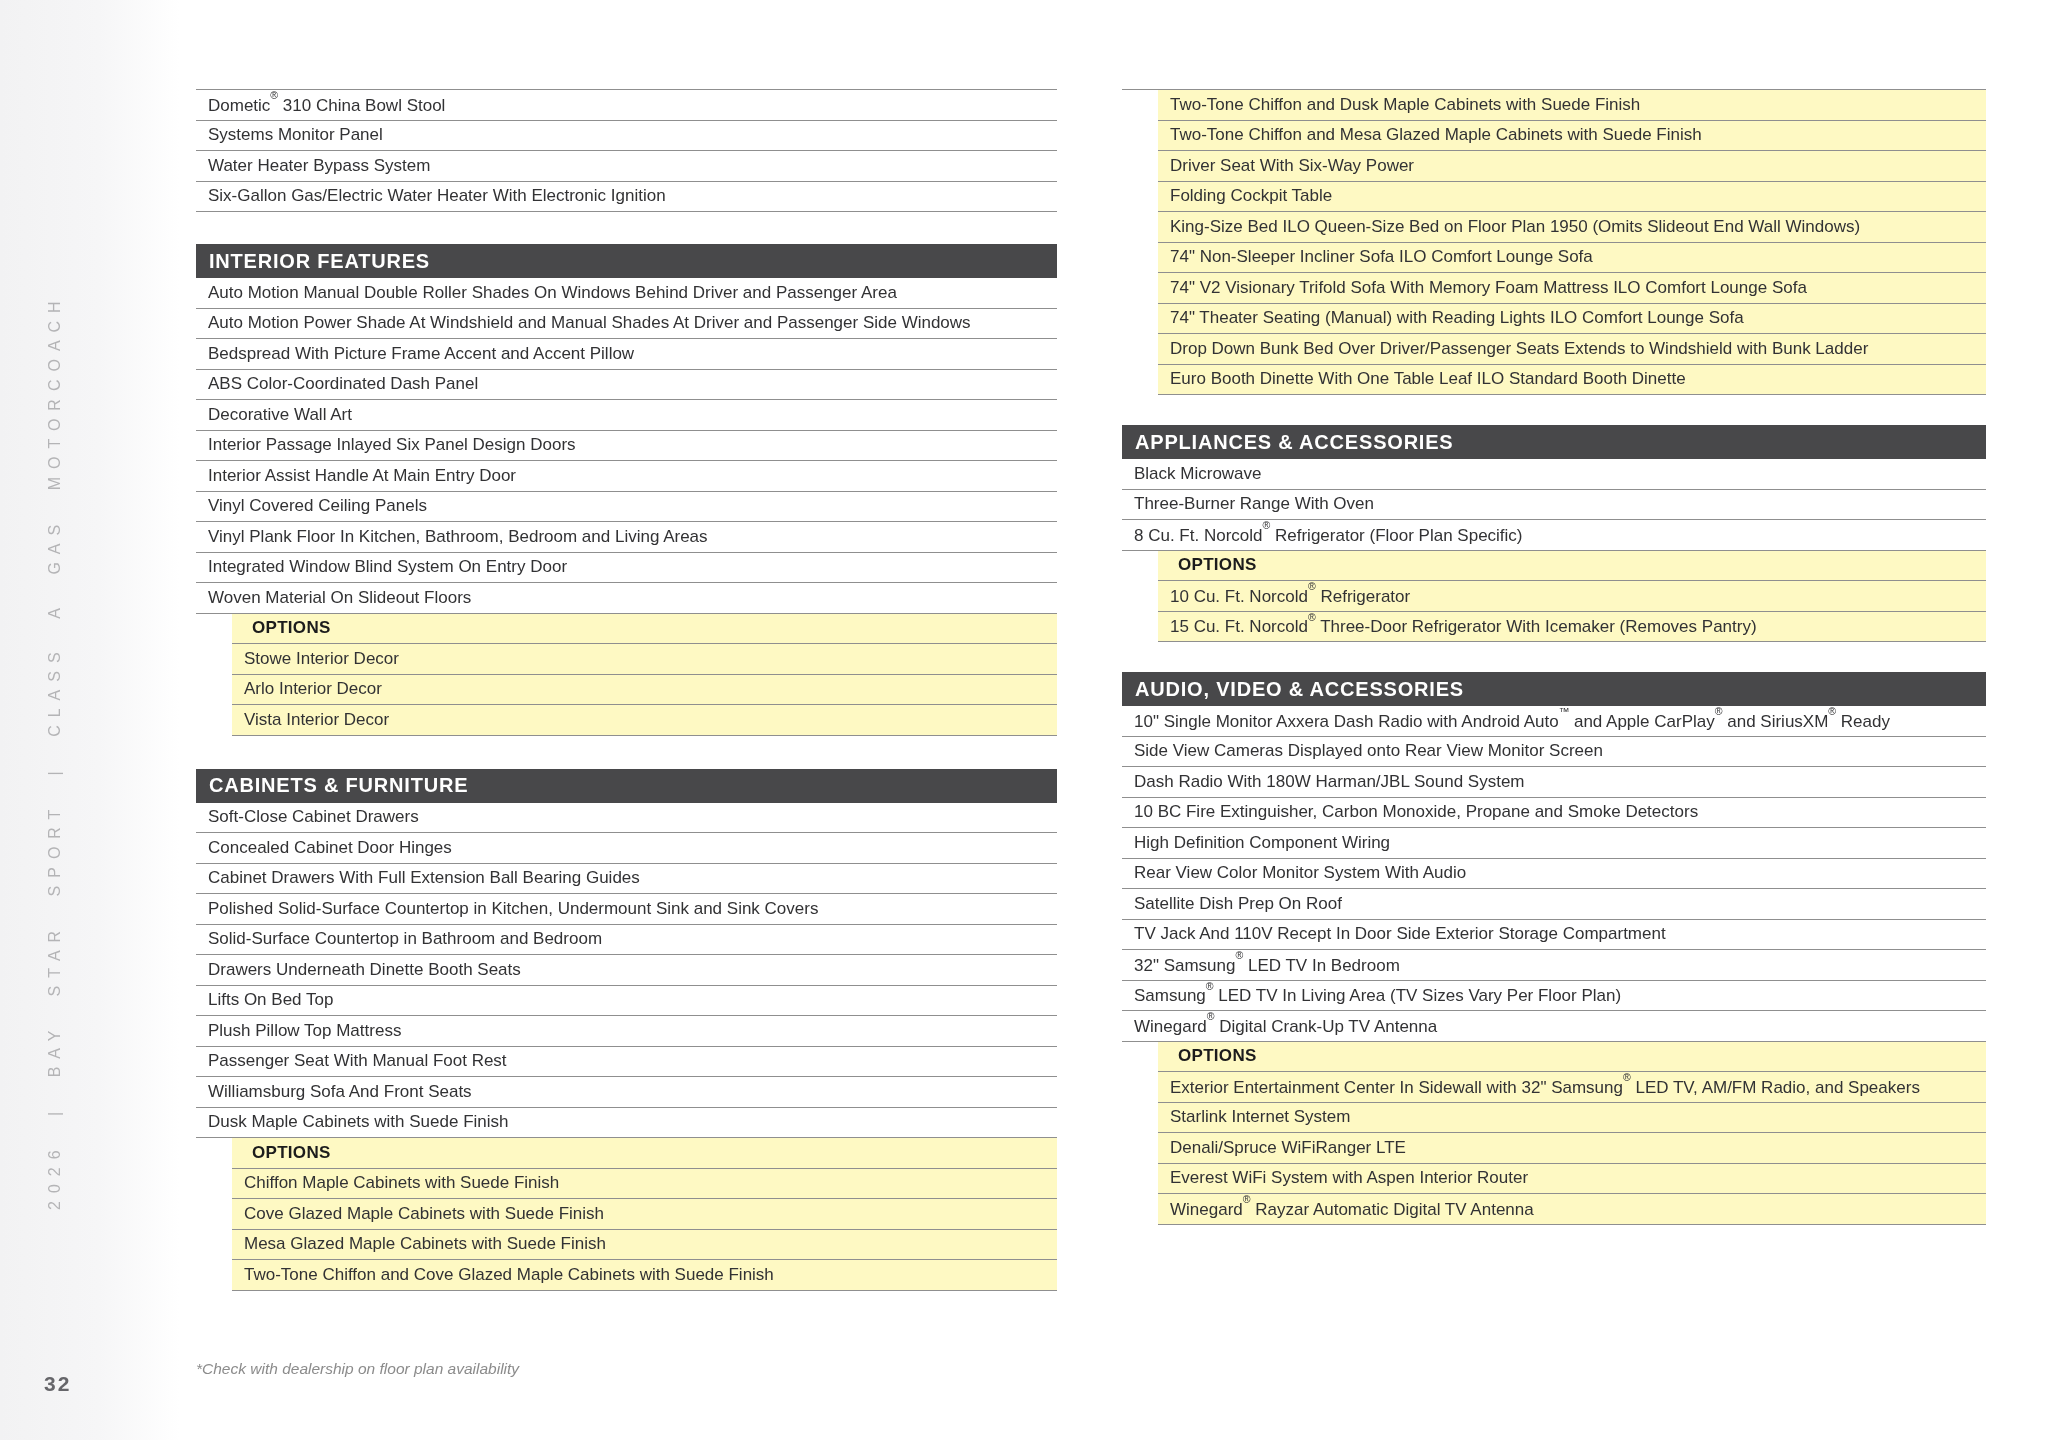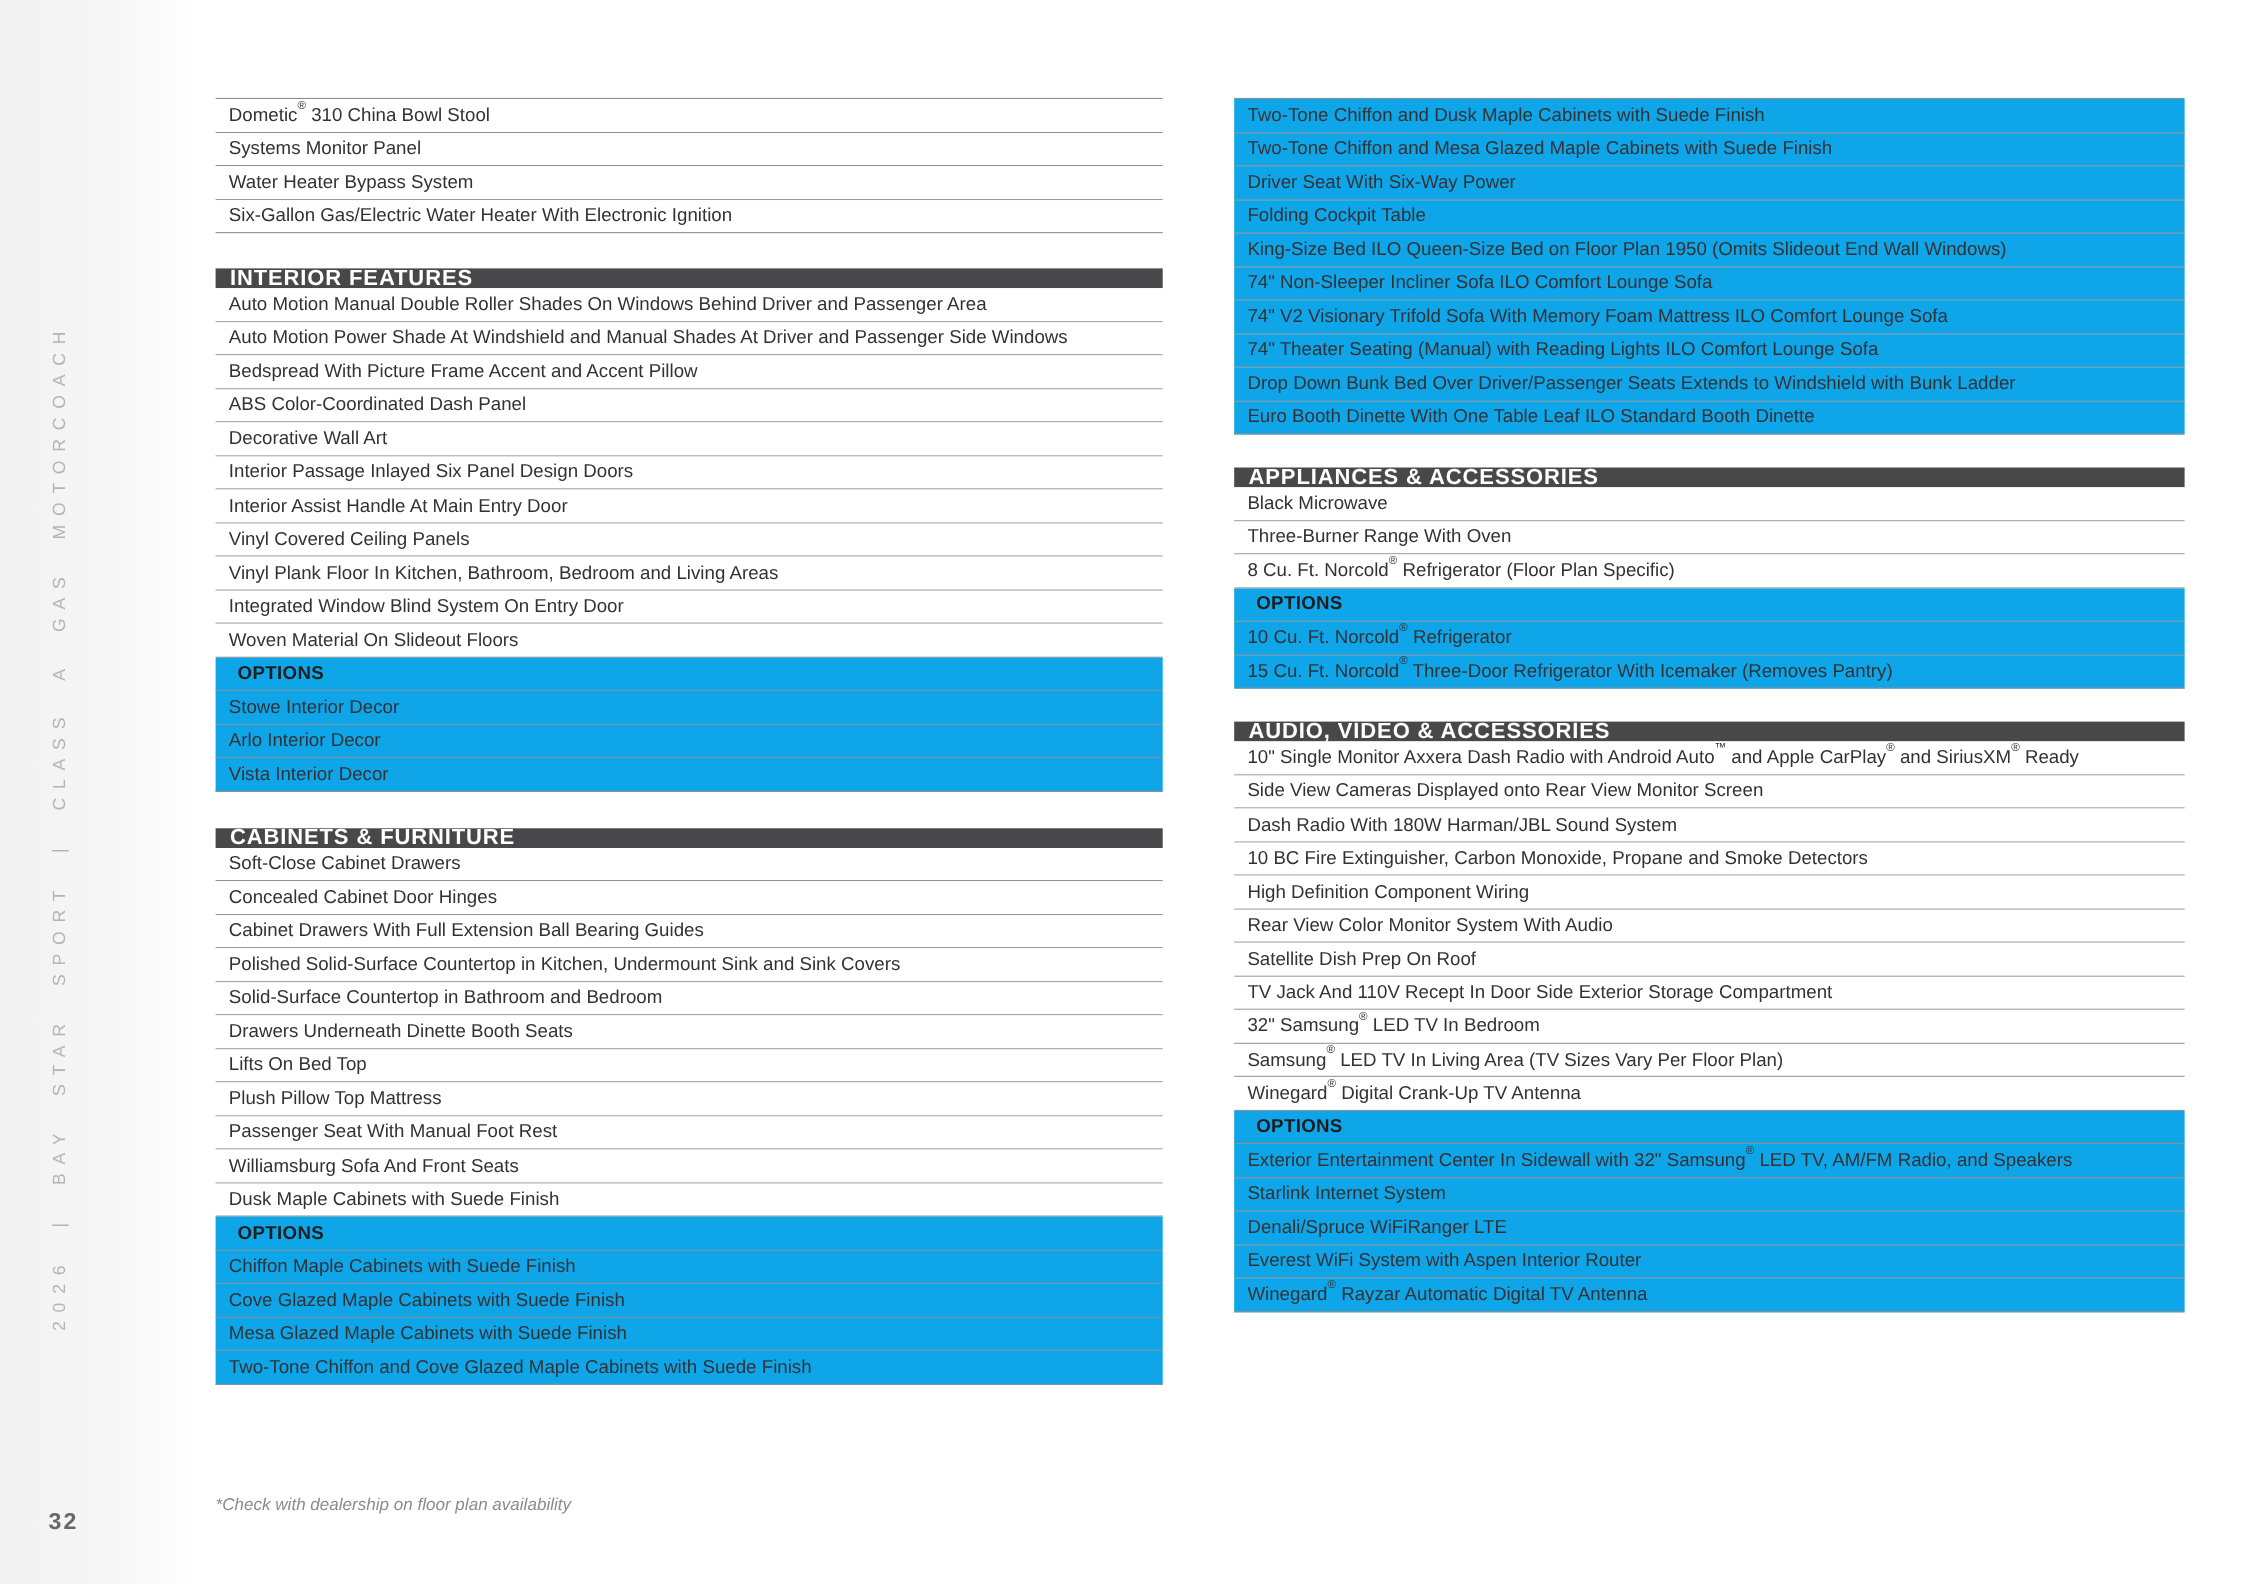--- a/index.html
+++ b/index.html
@@ -23,32 +23,32 @@
     font-size:21px;font-weight:bold;color:#66666a;letter-spacing:2px;
   }
   .footnote{
     position:absolute;left:196px;top:1360px;
     font-style:italic;font-size:15.5px;color:#8b8b8b;
   }
   .col{position:absolute;top:89px;}
   .col-left{left:196px;width:861px;}
   .col-right{left:1122px;width:864px;}
   .section-header{
-    height:18px;background:#48484a;color:#ffffff;
+    height:34px;background:#48484a;color:#ffffff;
     font-weight:bold;font-size:20px;letter-spacing:0.8px;
     display:flex;align-items:center;padding:0 13px;box-sizing:border-box;
   }
   .row-group.topline{border-top:1px solid #8f8f8f;}
   .row{
     height:30.5px;display:flex;align-items:center;
     padding:0 12px;border-bottom:1px solid #8f8f8f;
     font-size:17px;color:#323234;box-sizing:border-box;
     background:#ffffff;white-space:nowrap;overflow:hidden;
   }
-  .row.opt,.row.sub{background:#0ea5e9;}
+  .row.opt,.row.sub{background:#fef9c3;margin-left:36px;}
   .row.sub{font-weight:bold;color:#1c1c1c;letter-spacing:0.3px;padding-left:20px;}
   .row sup,.section-header sup{
     font-size:62%;position:relative;top:-0.45em;letter-spacing:0;
   }
 </style>
 </head>
 <body>
 
 <div class="side-strip"></div>
 <div class="spine-text">2026 | BAY STAR SPORT | CLASS A GAS MOTORCOACH</div>

